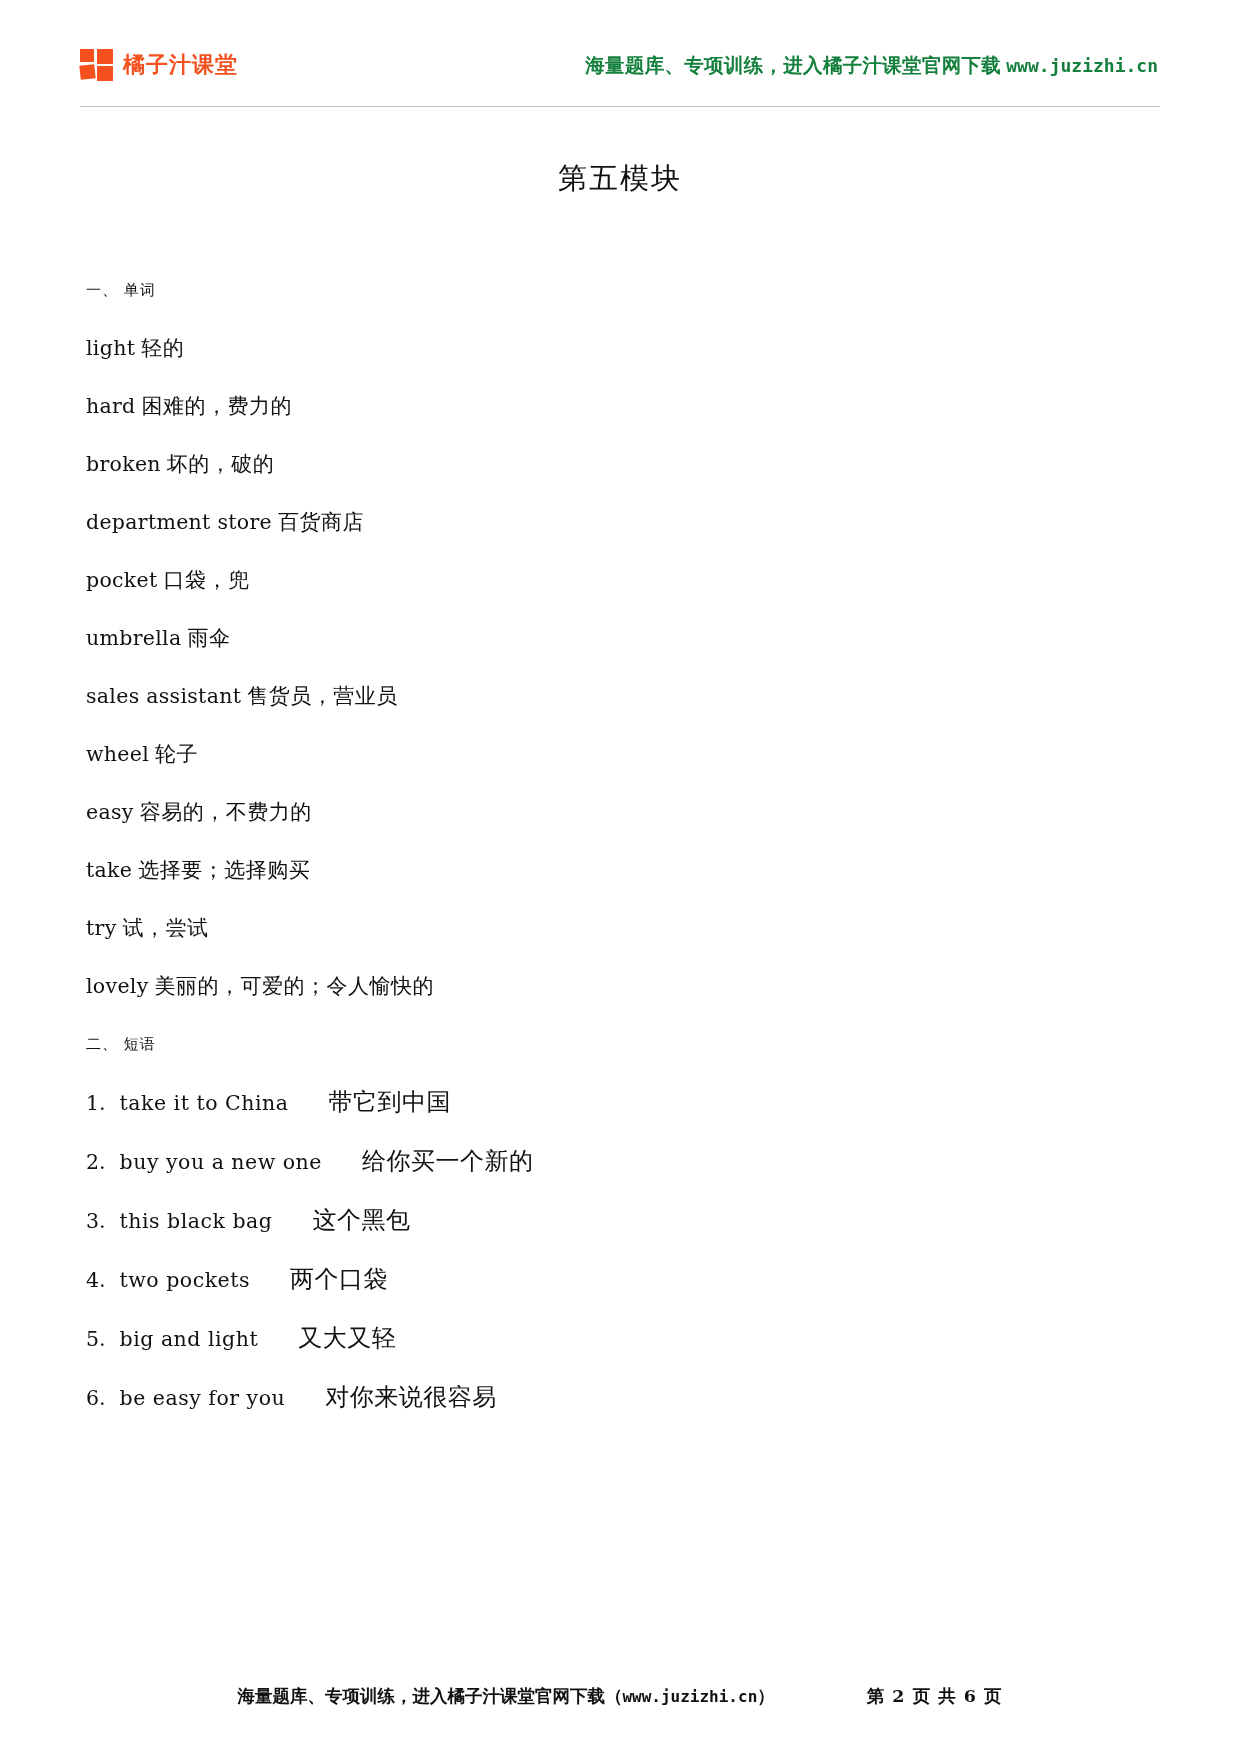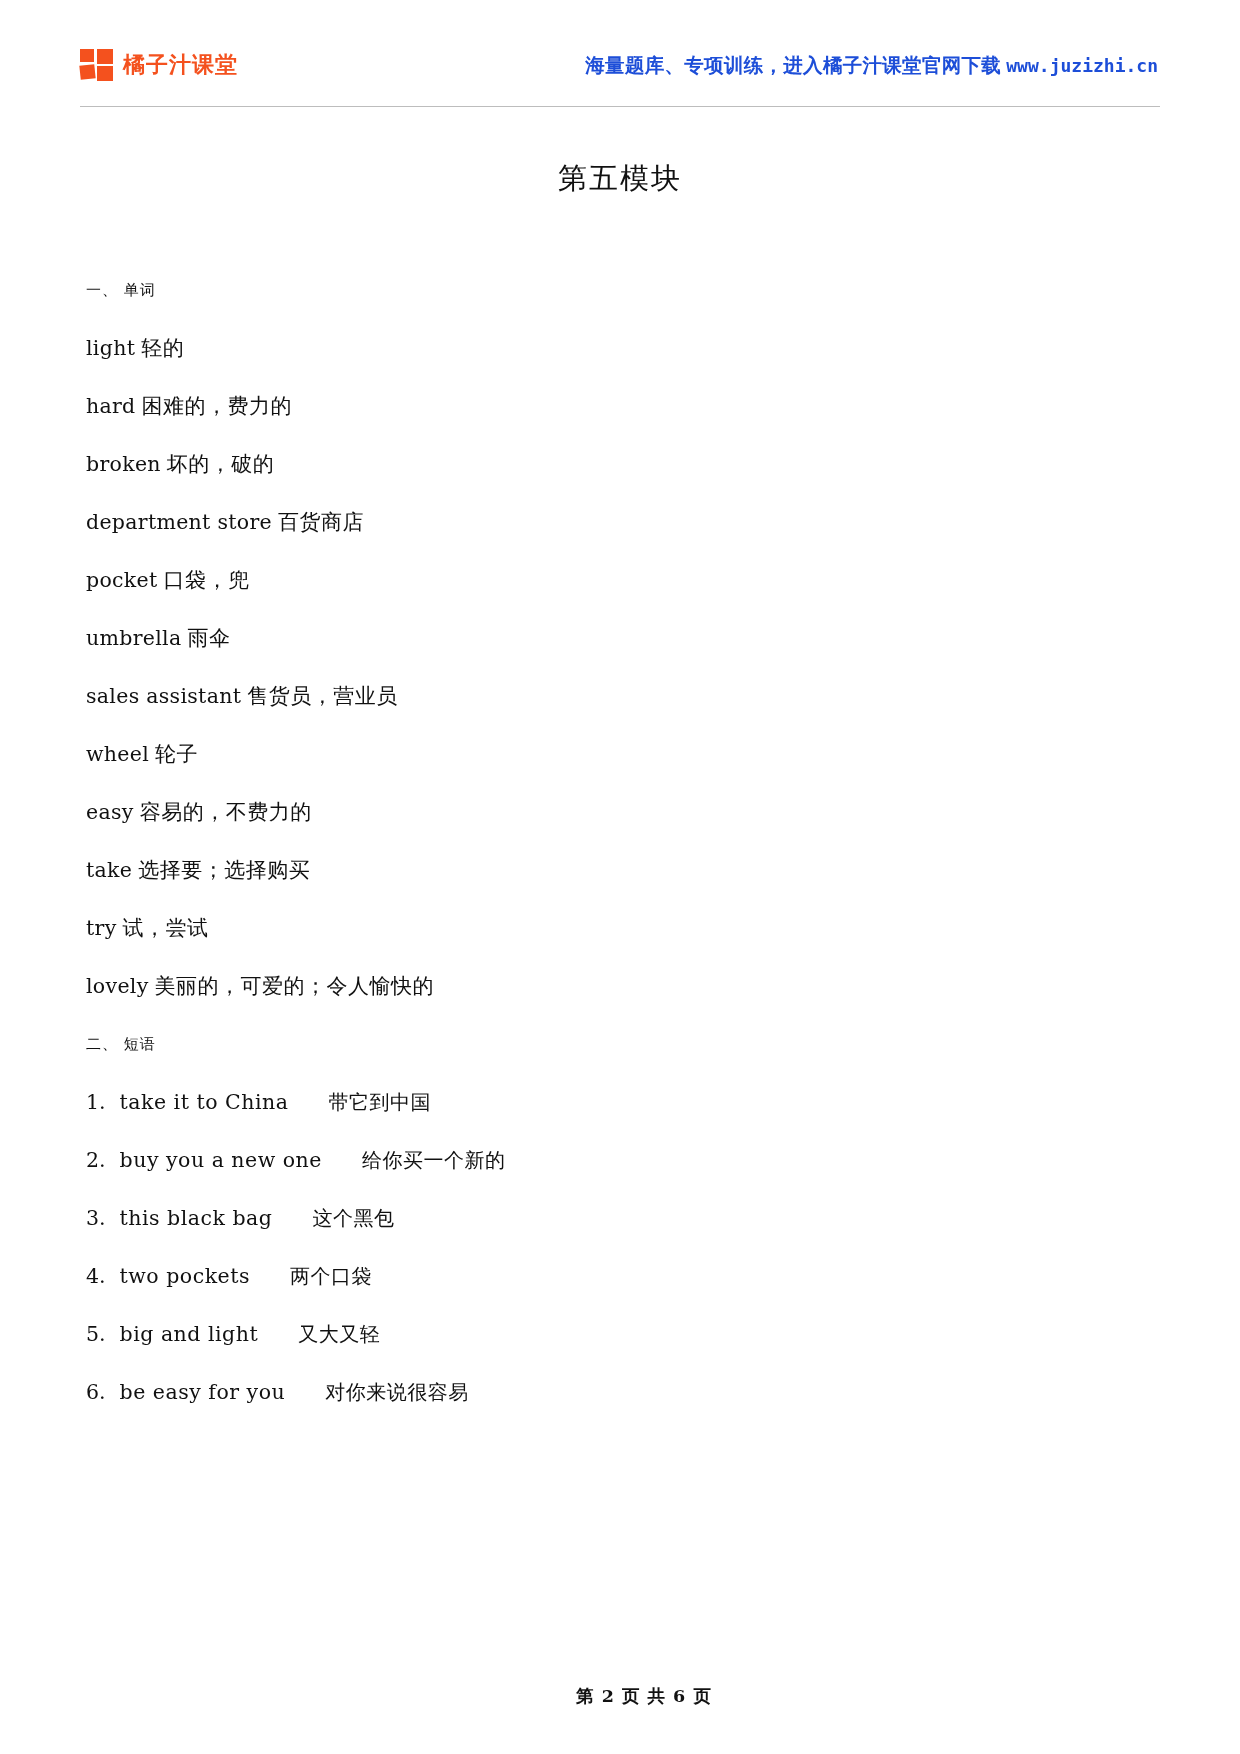--- a/index.html
+++ b/index.html
@@ -61,21 +61,21 @@
     font-weight: 700;
     color: #F4511E;
     letter-spacing: 1px;
     line-height: 1;
   }
 
   .header-promo {
     font-family: "Liberation Serif", serif;
     font-size: 19.5px;
     font-weight: 700;
-    color: #1d4ed8;
+    color: #15803d;
     letter-spacing: 0.3px;
     white-space: nowrap;
     padding-right: 2px;
     text-align: right;
   }
   .header-promo .url {
     font-family: "DejaVu Sans Mono", monospace;
     font-size: 18px;
     font-weight: 700;
     letter-spacing: 0;
@@ -141,21 +141,21 @@
     font-family: "DejaVu Serif", serif;
     font-size: 20.5px;
   }
   .phrase .en {
     font-family: "DejaVu Serif", serif;
     font-size: 20.5px;
     letter-spacing: 0.5px;
   }
   .phrase .zh {
     font-family: "DejaVu Serif", serif;
-    font-size: 20px;
+    font-size: 24px;
     letter-spacing: 0.5px;
   }
   .phrase .sp-sm { display: inline-block; width: 14px; }
   .phrase .sp-lg { display: inline-block; width: 40px; }
 
   
   .site-footer {
     position: absolute;
     left: 80px;
     right: 80px;
@@ -229,16 +229,17 @@
     <div class="phrase"><span class="num">1.</span><span class="sp-sm"></span><span class="en">take  it  to  China</span><span class="sp-lg"></span><span class="zh">带它到中国</span></div>
     <div class="phrase"><span class="num">2.</span><span class="sp-sm"></span><span class="en">buy  you  a  new  one</span><span class="sp-lg"></span><span class="zh">给你买一个新的</span></div>
     <div class="phrase"><span class="num">3.</span><span class="sp-sm"></span><span class="en">this  black  bag</span><span class="sp-lg"></span><span class="zh">这个黑包</span></div>
     <div class="phrase"><span class="num">4.</span><span class="sp-sm"></span><span class="en">two  pockets</span><span class="sp-lg"></span><span class="zh">两个口袋</span></div>
     <div class="phrase"><span class="num">5.</span><span class="sp-sm"></span><span class="en">big  and  light</span><span class="sp-lg"></span><span class="zh">又大又轻</span></div>
     <div class="phrase"><span class="num">6.</span><span class="sp-sm"></span><span class="en">be  easy  for  you</span><span class="sp-lg"></span><span class="zh">对你来说很容易</span></div>
 
   </div>
 
   <div class="site-footer">
+    <div class="footer-promo"><span>海量题库、专项训练，进入橘子汁课堂官网下载（</span><span class="url">www.juzizhi.cn</span><span>）</span></div>
     <div class="footer-page">第 2 页 共 6 页</div>
   </div>
 
 </div>
 
 </body></html>

